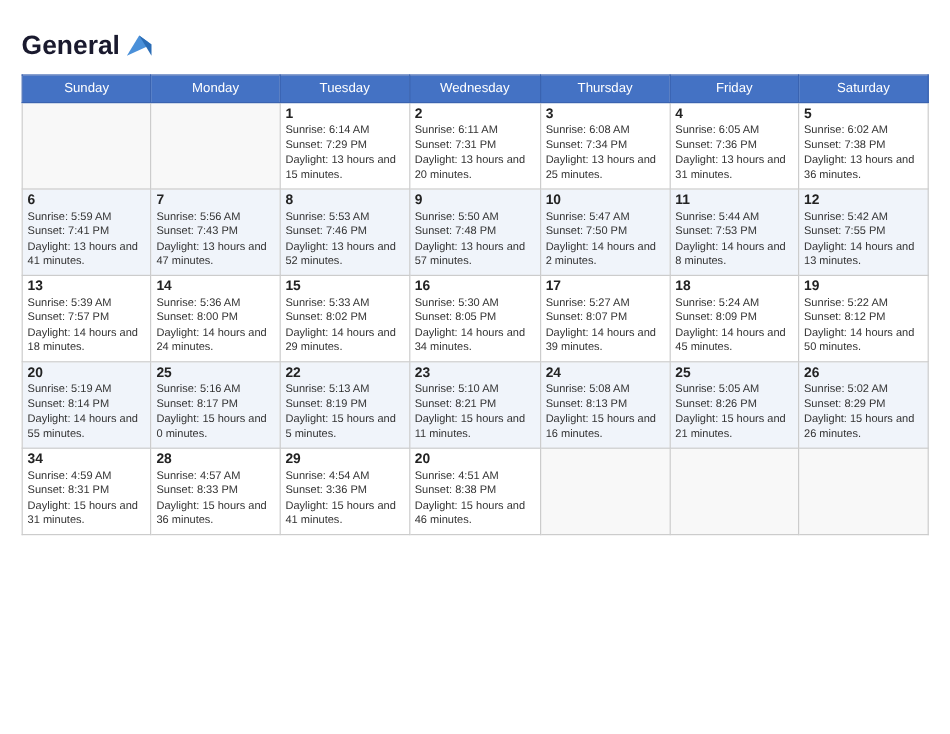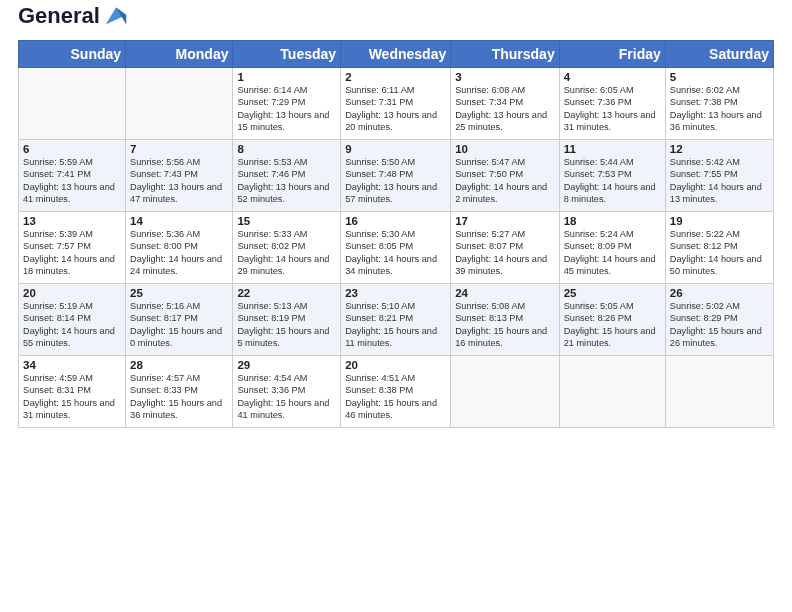--- a/index.html
+++ b/index.html
@@ -7,21 +7,21 @@
       width: 792px;
       height: 612px;
       font-family: Arial, sans-serif;
       background: #fff;
       overflow: hidden;
     }
     .page {
       width: 792px;
       height: 612px;
       background: #fff;
-      padding: 2px 18px 10px 18px;
+      padding: 24px 18px 10px 18px;
     }
     .header {
       display: flex;
       justify-content: space-between;
       align-items: flex-start;
       margin-bottom: 10px;
     }
     .logo {
       display: flex;
       align-items: center;
@@ -51,24 +51,24 @@
       color: #555;
     }
     .calendar {
       width: 100%;
       border-collapse: collapse;
       border: 1px solid #ccc;
     }
     .calendar th {
       background: #4472c4;
       color: #fff;
-      font-size: 14px;
-      font-weight: bold;
+      font-size: 11px;
+      font-weight: normal;
       padding: 5px 4px;
-      text-align: right;
+      text-align: center;
       border: 1px solid #3a63b0;
     }
     .calendar td {
       vertical-align: top;
       border: 1px solid #ccc;
       padding: 3px 4px;
       width: 113px;
       min-height: 72px;
       background: #fff;
     }

